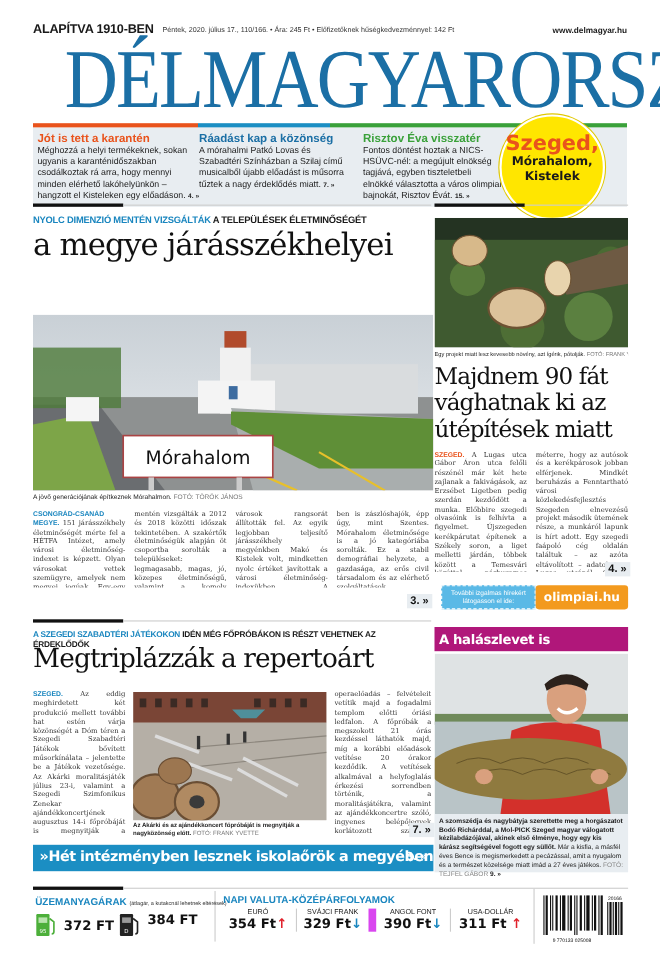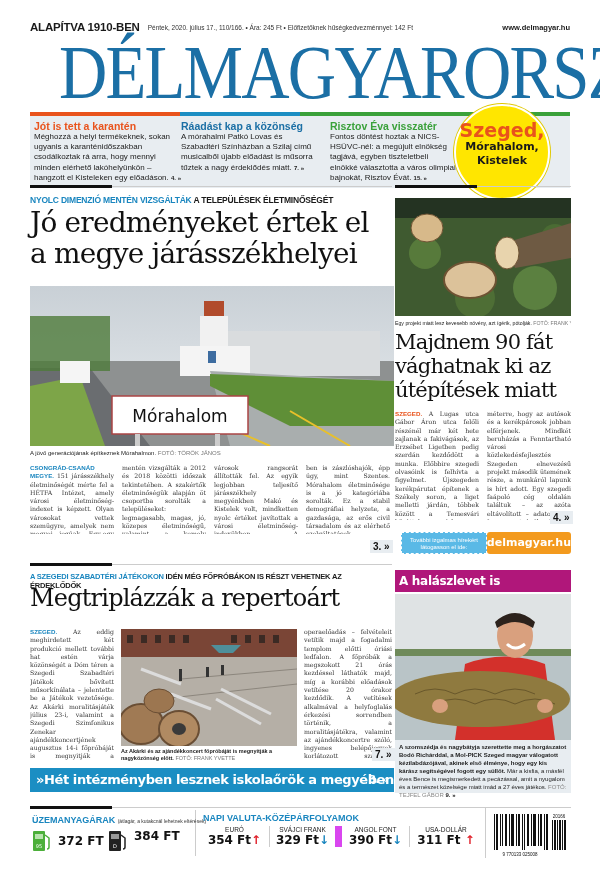--- a/index.html
+++ b/index.html
@@ -93,21 +93,20 @@
 
 <div class="abs rule-dark" style="left:30px;top:185px;width:82px;"></div>
 <div class="abs rule-light" style="left:112px;top:186px;width:280px;"></div>
 <div class="abs rule-dark" style="left:395px;top:185px;width:82px;"></div>
 <div class="abs rule-light" style="left:477px;top:186px;width:94px;"></div>
 
 <div class="abs kicker" style="left:30px;top:195px;width:364px;">
   <span class="blue">NYOLC DIMENZIÓ MENTÉN VIZSGÁLTÁK</span><span> A TELEPÜLÉSEK ÉLETMINŐSÉGÉT</span>
 </div>
 <div class="abs headline" style="left:30px;top:207px;width:370px;font-size:28px;line-height:31px;">
-  <div>Jó eredményeket értek el</div>
   <div>a megye járásszékhelyei</div>
 </div>
 
 <div class="abs photo" style="left:30px;top:286px;width:364px;height:160px;">
   <svg width="364" height="160" viewBox="0 0 364 160">
     <defs>
       <linearGradient id="sky" x1="0" y1="0" x2="0" y2="1">
           <stop offset="0" stop-color="#c9d0d6"></stop>
           <stop offset="1" stop-color="#e8ecef"></stop>
         </linearGradient>
@@ -164,21 +163,21 @@
 </div>
 <div class="abs headline" style="left:395px;top:330px;width:176px;font-size:21px;line-height:24px;">Majdnem 90 fát vághatnak ki az útépítések miatt</div>
 <div class="abs bodytext" style="left:395px;top:410px;width:84px;height:110px;overflow:hidden;">
   <span class="lead" style="color:#e9531c">SZEGED.</span> <span>A Lugas utca Gábor Áron utca felőli részénél már két hete zajlanak a fakivágások, az Erzsébet Ligetben pedig szerdán kezdődött a munka. Előbbire szegedi olvasóink is felhívta a figyelmet. Újszegeden kerékpárutat építenek a Székely soron, a liget melletti járdán, többek között a Temesvári körúttal párhuzamos kétirányú kerékpárutat is felújítják. A körtöltésen átvezető útszakaszt pedig azért szélesítik ki 7 méterről 8,5</span>
 </div>
 <div class="abs bodytext" style="left:487px;top:410px;width:84px;height:110px;overflow:hidden;">méterre, hogy az autósok és a kerékpárosok jobban elférjenek. Mindkét beruházás a Fenntartható városi közlekedésfejlesztés Szegeden elnevezésű projekt második ütemének része, a munkáról lapunk is hírt adott. Egy szegedi faápoló cég oldalán találtuk – az azóta eltávolított – adatokat: a Lugas utcánál 68, a Ligetben 20 fát kell kivágni útbővítés, illetve biciklisutak építése, felújítása, szélesítése miatt.</div>
 <div class="abs pgref" style="left:550px;top:511px;">4. »</div>
 
 <div class="abs promo">
   <div class="left">További izgalmas hírekért látogasson el ide:</div>
-  <div class="right">delmagyar.hu</div>
+  <div class="right">olimpiai.hu</div>
 </div>
 
 <div class="abs rule-dark" style="left:30px;top:563px;width:82px;"></div>
 <div class="abs rule-light" style="left:112px;top:564px;width:280px;"></div>
 <div class="abs kicker" style="left:30px;top:572px;width:364px;font-size:7.5px;">
   <span class="blue">A SZEGEDI SZABADTÉRI JÁTÉKOKON</span><span> IDÉN MÉG FŐPRÓBÁKON IS RÉSZT VEHETNEK AZ ÉRDEKLŐDŐK</span>
 </div>
 <div class="abs headline" style="left:30px;top:584px;width:364px;font-size:24px;line-height:28px;">Megtriplázzák a repertoárt</div>
 
 <div class="abs bodytext" style="left:30px;top:628px;width:84px;height:132px;overflow:hidden;">

